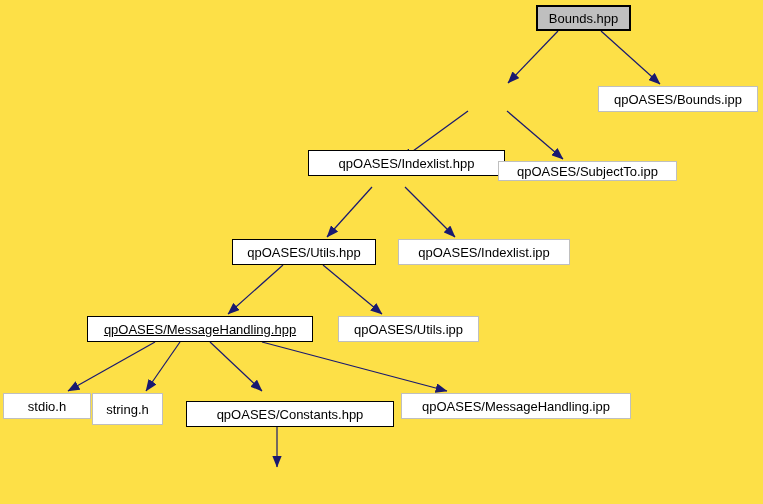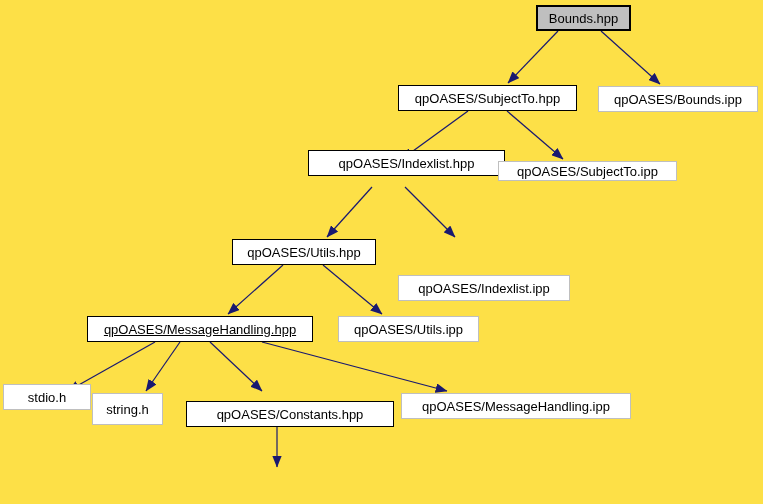--- a/index.html
+++ b/index.html
@@ -63,31 +63,30 @@
     <line class="edge" x1="323" y1="265" x2="382" y2="314" marker-end="url(#arrow)"></line>
     <line class="edge" x1="155" y1="342" x2="68" y2="391" marker-end="url(#arrow)"></line>
     <line class="edge" x1="180" y1="342" x2="146" y2="391" marker-end="url(#arrow)"></line>
     <line class="edge" x1="210" y1="342" x2="262" y2="391" marker-end="url(#arrow)"></line>
     <line class="edge" x1="262" y1="342" x2="447" y2="391" marker-end="url(#arrow)"></line>
     <line class="edge" x1="277" y1="419" x2="277" y2="467" marker-end="url(#arrow)"></line>
   </svg>
 
   <div class="node root" style="left:536px; top:5px;   width:95px;  height:26px;">Bounds.hpp</div>
 
-  <div class="node" style="left:398px; top:85px;  width:179px; height:26px;">qpOASES/SubjectTo.hpp</div>
   <div class="node undoc" style="left:598px; top:86px;  width:160px; height:26px;">qpOASES/Bounds.ipp</div>
 
   <div class="node" style="left:308px; top:150px; width:197px; height:26px;">qpOASES/Indexlist.hpp</div>
   <div class="node undoc" style="left:498px; top:161px; width:179px; height:20px;">qpOASES/SubjectTo.ipp</div>
 
   <div class="node" style="left:232px; top:239px; width:144px; height:26px;">qpOASES/Utils.hpp</div>
-  <div class="node undoc" style="left:398px; top:239px; width:172px; height:26px;margin-top:36px;">qpOASES/Indexlist.ipp</div>
+  <div class="node undoc" style="left:398px; top:239px; width:172px; height:26px;">qpOASES/Indexlist.ipp</div>
 
   <div class="node" style="left:87px;  top:316px; width:226px; height:26px;text-decoration:underline;">qpOASES/MessageHandling.hpp</div>
   <div class="node undoc" style="left:338px; top:316px; width:141px; height:26px;">qpOASES/Utils.ipp</div>
 
-  <div class="node undoc" style="left:3px;   top:384px; width:88px;  height:26px;">stdio.h</div>
+  <div class="node undoc" style="left:3px;   top:393px; width:88px;  height:26px;">stdio.h</div>
   <div class="node undoc" style="left:92px;  top:393px; width:71px;  height:32px;">string.h</div>
   <div class="node" style="left:186px; top:393px; width:208px; height:26px;margin-top:8px;">qpOASES/Constants.hpp</div>
   <div class="node undoc" style="left:401px; top:393px; width:230px; height:26px;">qpOASES/MessageHandling.ipp</div>
 
 
 </div>
 
 </body></html>

